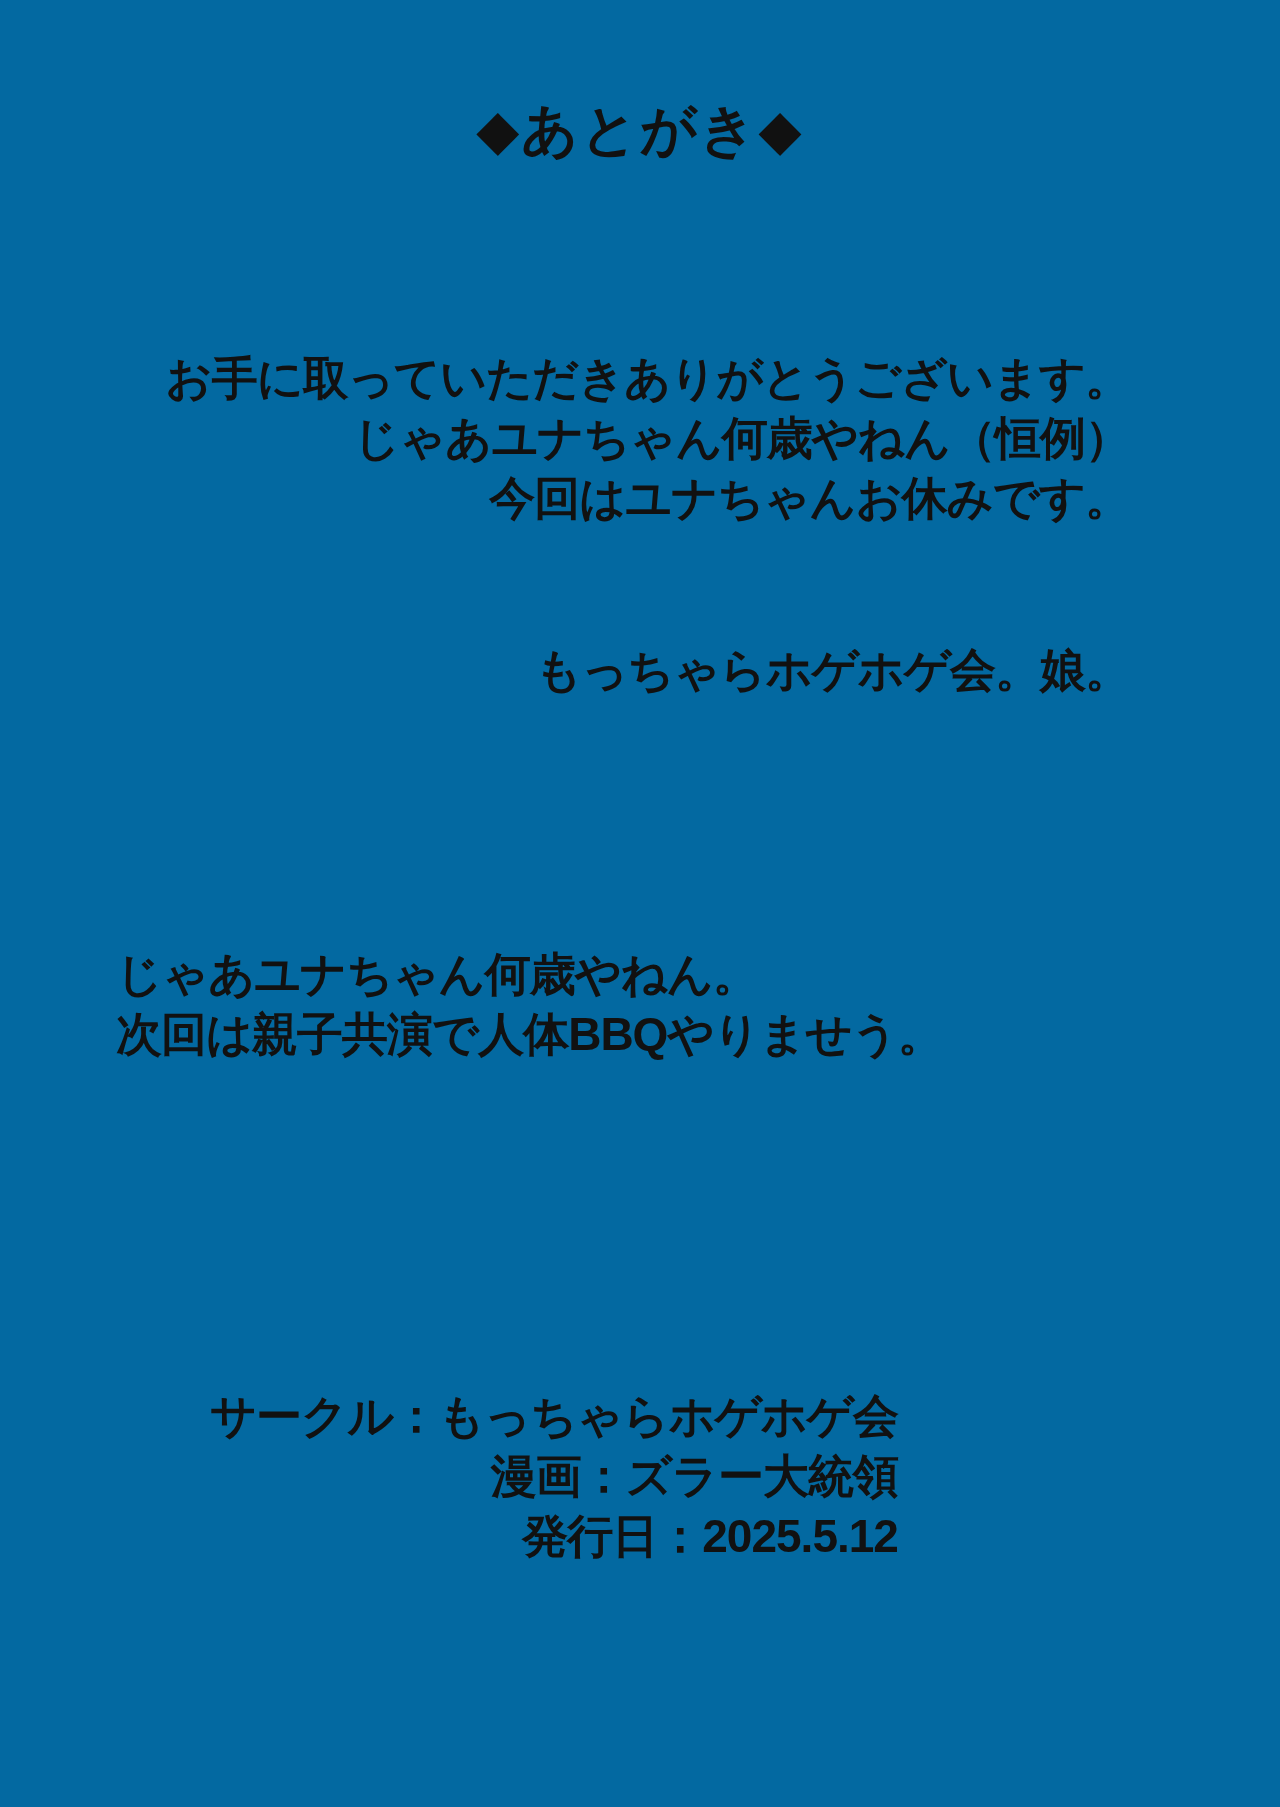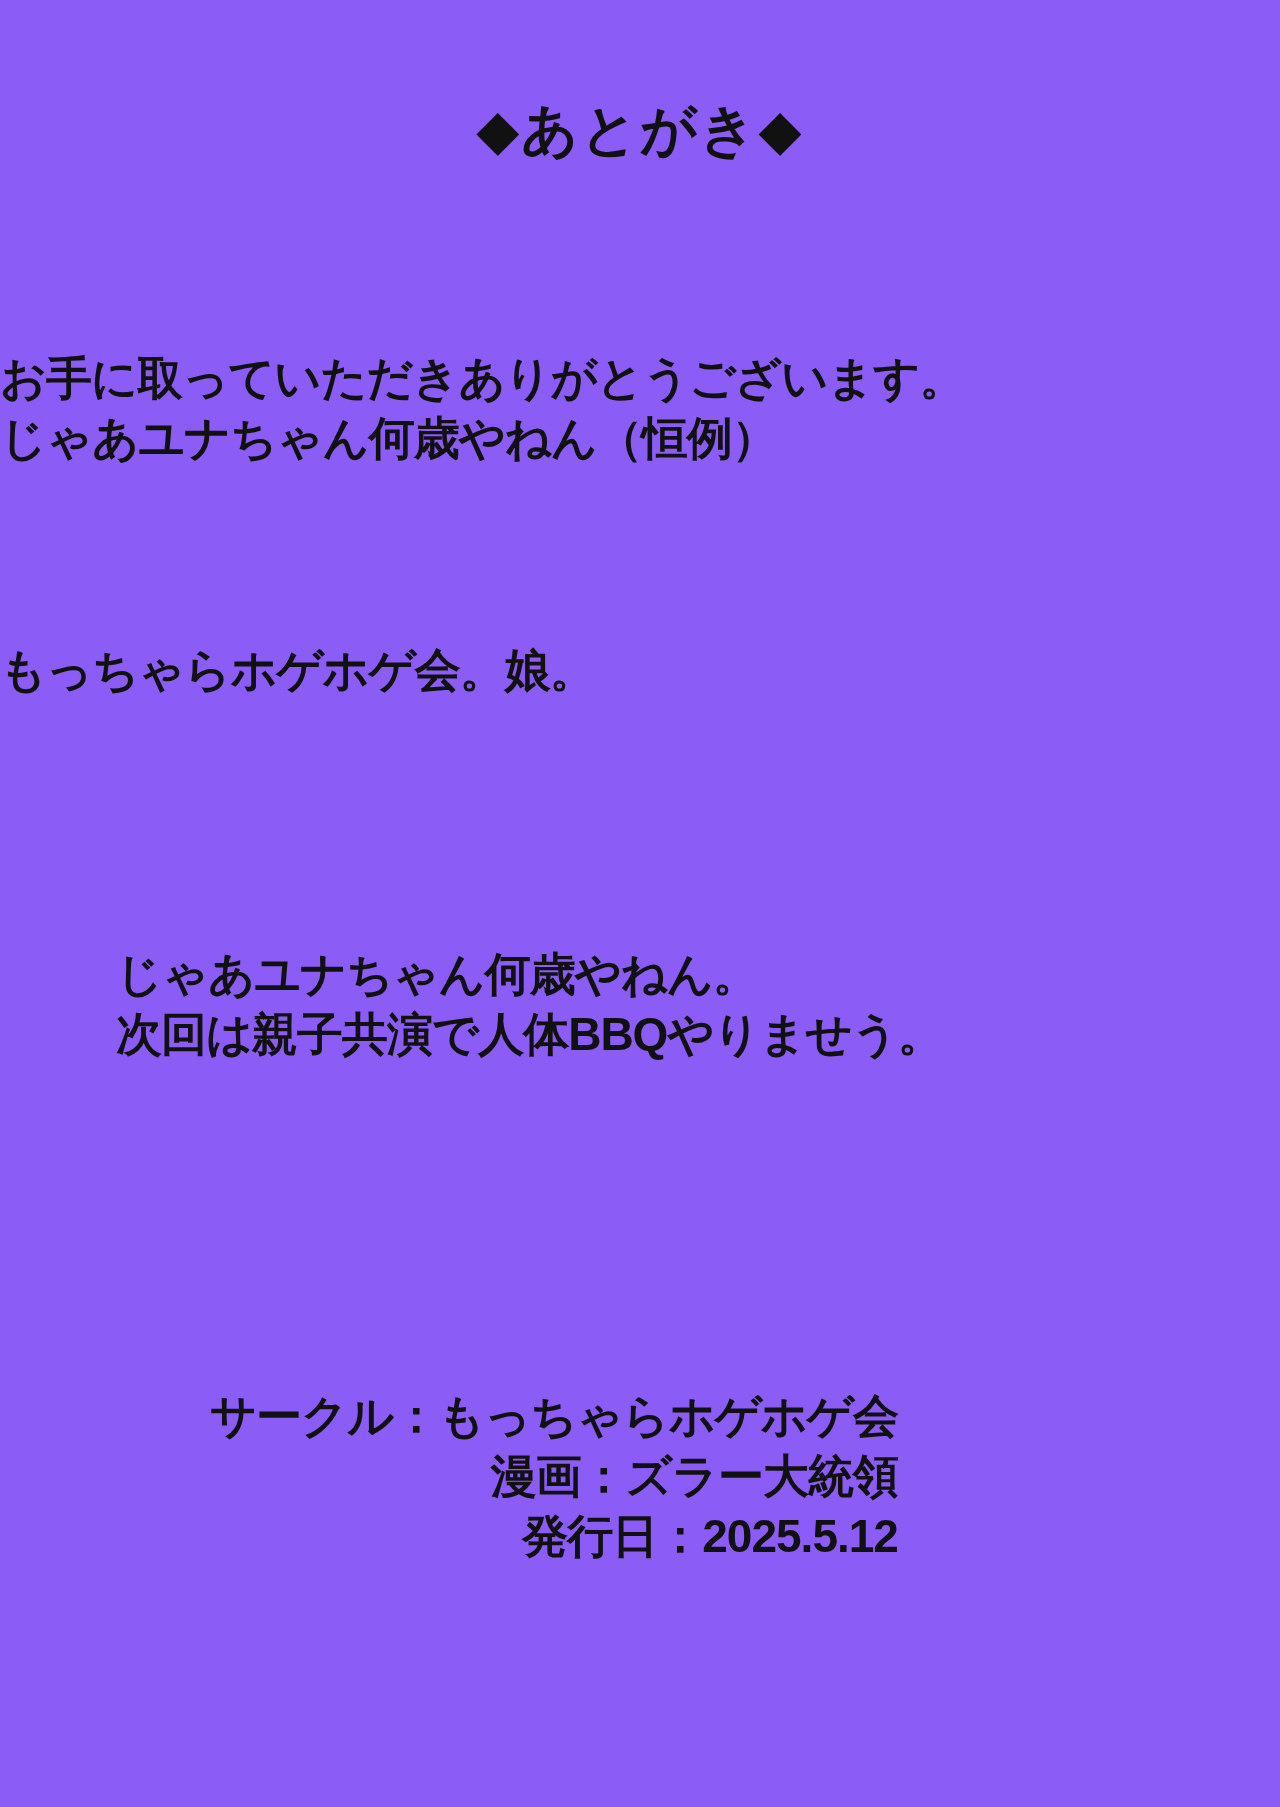--- a/index.html
+++ b/index.html
@@ -31,21 +31,21 @@
   .para {
     position: absolute;
     left: 0;
     width: 1280px;
     font-size: 46px;
     line-height: 60px;
     letter-spacing: -1px;
     white-space: nowrap;
   }
   .para.centered {
-    text-align: left;
+    text-align: right;
     padding-right: 106px;
     width: 1130px;
   }
   .para.left-aligned {
     text-align: left;
     padding-left: 116px;
     width: 1112px;
   }
   .para-1 { top: 348px; }
   .para-2 { top: 640px; }
@@ -58,27 +58,28 @@
     line-height: 60px;
     letter-spacing: -1px;
     text-align: right;
     white-space: nowrap;
   }
   .line { display: block; }
 </style>
 </head>
 <body>
 
-<div class="page" style="background: #8b5cf6; color: rgb(17, 17, 17);">
+<div class="page" style="background: #0369a1; color: rgb(17, 17, 17);">
 
   <h1 class="page-title">◆あとがき◆</h1>
 
   <div class="para centered para-1">
     <span class="line">お手に取っていただきありがとうございます。</span>
     <span class="line">じゃあユナちゃん何歳やねん（恒例）</span>
+    <span class="line">今回はユナちゃんお休みです。</span>
   </div>
 
   <div class="para centered para-2">
     <span class="line">もっちゃらホゲホゲ会。娘。</span>
   </div>
 
   <div class="para left-aligned para-3">
     <span class="line">じゃあユナちゃん何歳やねん。</span>
     <span class="line">次回は親子共演で人体BBQやりませう。</span>
   </div>

